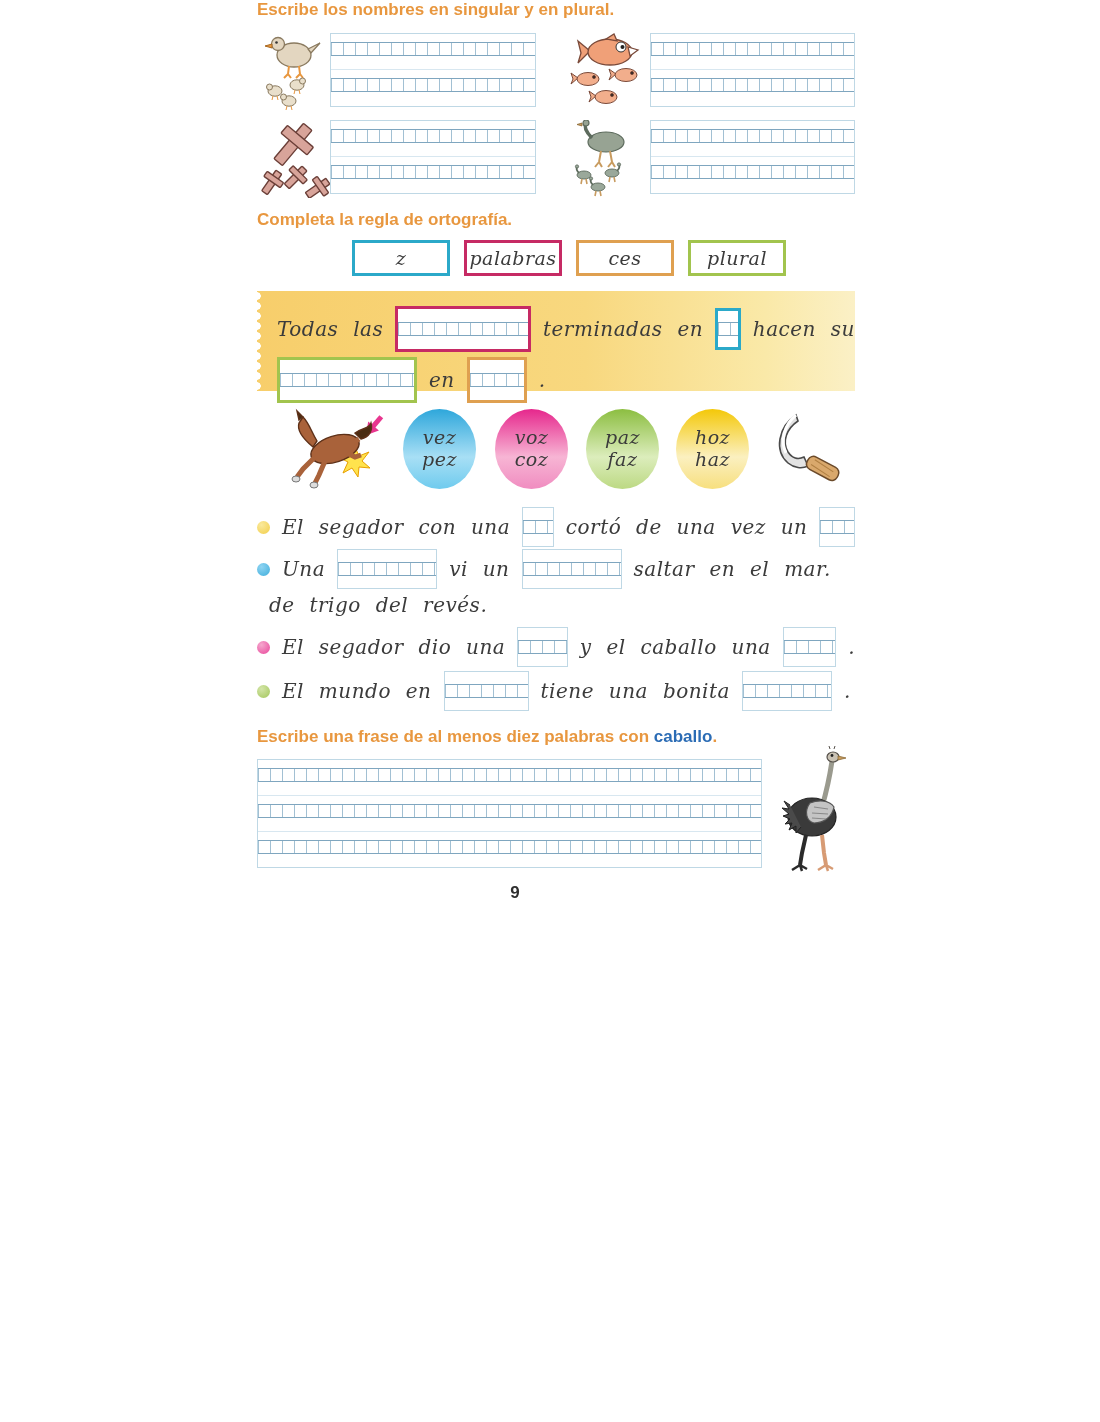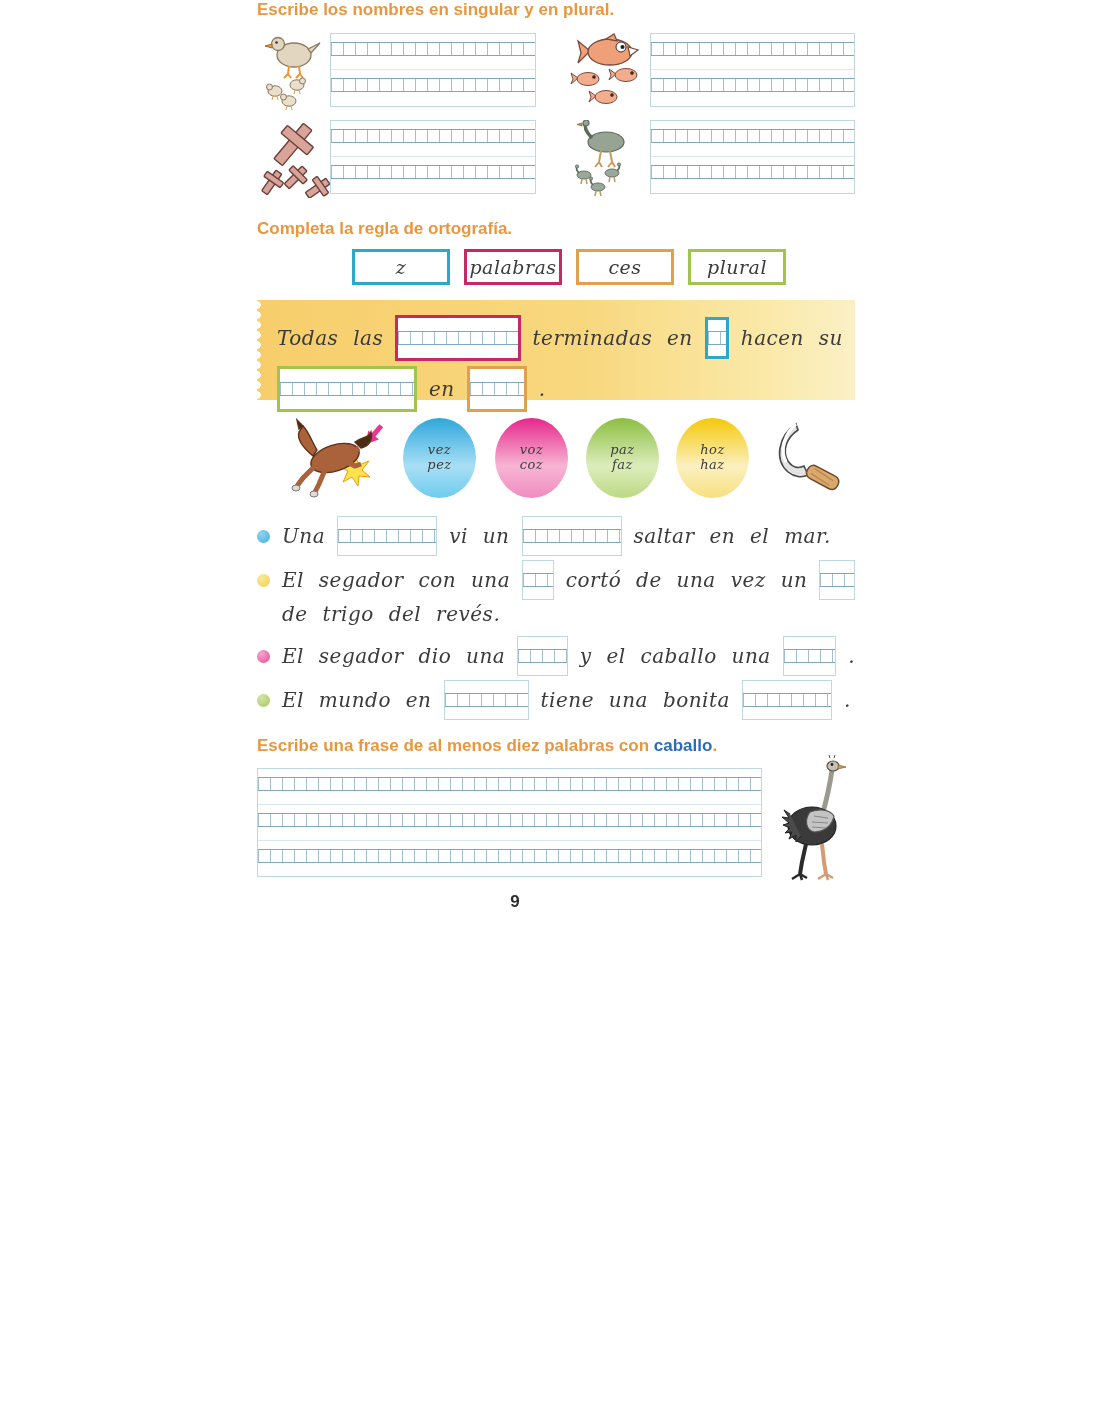--- a/index.html
+++ b/index.html
@@ -31,56 +31,56 @@
 
   
   .cards{display:flex;gap:14px;margin-top:10px;margin-left:95px;}
   .card{width:92px;height:30px;border:3px solid #999;background:#fff;
         display:flex;align-items:center;justify-content:center;}
   .card .cursive{font-size:19px;}
 
   
   .rule-box{position:relative;margin-top:15px;width:598px;height:100px;box-sizing:border-box;
             background:linear-gradient(90deg,#F7CE6B 0%,#F8D87F 55%,#FAE9A8 85%,#FBF0C6 100%);
-            padding:15px 12px 0 20px;}
+            padding:15px 0 0 20px;}
   .rule-box::before{content:"";position:absolute;left:0;top:0;bottom:0;width:7px;
             background-image:radial-gradient(circle at 0 5px,#ffffff 3.5px,transparent 4px);
             background-size:7px 10px;background-repeat:repeat-y;}
   .rule-line{display:flex;align-items:center;gap:12px;}
   .rule-blank{position:relative;background:#fff;box-sizing:border-box;}
   .rb-pink{border:3px solid #C62A64;width:178px;height:46px;}
   .rb-cyan{border:3px solid #2BA9C9;width:32px;height:42px;}
   .rb-green{border:3px solid #A2C44E;width:140px;height:46px;}
   .rb-orange{border:3px solid #DFA050;width:60px;height:46px;}
   .rule-blank .tick{top:13px;}
   .rb-cyan .tick{top:11px;}
 
   
   .circles-row{display:flex;align-items:center;margin-top:12px;margin-left:28px;}
   .circle{width:73px;height:80px;border-radius:50%;display:flex;flex-direction:column;
           align-items:center;justify-content:center;line-height:1.15;}
-  .circle .cursive{font-size:13px;word-spacing:0;}
+  .circle .cursive{font-size:19px;word-spacing:0;}
   .c-blue{background:linear-gradient(180deg,#2EA7DB 0%,#A8DFF5 60%,#6FCBEE 100%);}
   .c-pink{background:linear-gradient(180deg,#E6278C 0%,#F7B5D4 60%,#F08CC0 100%);}
   .c-green{background:linear-gradient(180deg,#8CBE41 0%,#DCEDBC 60%,#BCD983 100%);text-align:center;}
   .c-yellow{background:linear-gradient(180deg,#F4C808 0%,#FBF0C0 60%,#F7DF7E 100%);}
 
   
   .sentences{margin-top:12px;}
   .sent{display:flex;align-items:center;gap:12px;margin-bottom:4px;}
   .bullet{width:13px;height:13px;border-radius:50%;flex:0 0 13px;}
   .b-blue{background:radial-gradient(circle at 35% 30%,#8FD4F2,#3FAEDC);}
   .b-yellow{background:radial-gradient(circle at 35% 30%,#FAE99C,#F2CE49);}
   .b-pink{background:radial-gradient(circle at 35% 30%,#F5A8CE,#E9459A);}
   .b-green{background:radial-gradient(circle at 35% 30%,#D3E5A8,#A3C65A);}
   .blank{position:relative;display:inline-block;height:40px;background:#fff;
          border:1px solid #BFD8E5;box-sizing:border-box;}
   .blank .tick{top:12px;}
   .w100{width:100px;} .w90{width:90px;} .w85{width:85px;} .w80{width:80px;}
-  .cont-line{margin-left:25px;margin-bottom:10px;}
+  .cont-line{margin-left:12px;margin-bottom:10px;}
 
   
   .bottom-row{display:flex;margin-top:12px;align-items:flex-start;}
   .big-wbox{width:516px;}
   .ostrich-wrap{margin-left:8px;margin-top:-14px;}
 
   .page-num{margin-top:10px;text-align:center;font-weight:bold;font-size:17px;color:#2f2f2f;
             width:516px;}
 
   svg{display:block;}
@@ -244,21 +244,21 @@
       <div class="wbox ex1-box">
         <div class="wrow">
             <div class="tick"></div>
           </div>
         <div class="wrow">
             <div class="tick"></div>
           </div>
       </div>
     </div>
 
-    <h2 class="section-title" style="margin-top:21px">Completa la regla de ortografía.</h2>
+    <h2 class="section-title" style="margin-top:12px">Completa la regla de ortografía.</h2>
 
     <div class="cards">
       <div class="card" style="border-color: rgb(43, 169, 201);">
         <span class="cursive">z</span>
       </div>
       <div class="card" style="border-color: rgb(198, 42, 100);">
         <span class="cursive">palabras</span>
       </div>
       <div class="card" style="border-color: rgb(223, 160, 80);">
         <span class="cursive">ces</span>
@@ -341,42 +341,42 @@
           <path d="M28 6 C16 16 12 32 18 44" fill="none" stroke="#fff" stroke-width="3"></path>
           <g transform="translate(52,58) rotate(28)">
             <rect x="-14" y="-7" width="34" height="14" rx="6" fill="#D9A86C" stroke="#6b4a2a" stroke-width="1.5"></rect>
             <path d="M-8 -4 L14 -2 M-9 2 L13 4" stroke="#b07f42" stroke-width="1" fill="none"></path>
           </g>
         </svg>
       </div>
     </div>
 
     <div class="sentences">
+      <div class="sent" style="margin-bottom:2px">
+        <span class="bullet b-yellow"></span>
+        <span class="cursive">El segador con una</span>
+        <span class="blank w80">
+            <span class="tick"></span>
+          </span>
+        <span class="cursive">cortó de una vez un</span>
+        <span class="blank w90">
+            <span class="tick"></span>
+          </span>
+      </div>
       <div class="sent">
         <span class="bullet b-blue"></span>
         <span class="cursive">Una</span>
         <span class="blank w100">
             <span class="tick"></span>
           </span>
         <span class="cursive">vi un</span>
         <span class="blank w100">
             <span class="tick"></span>
           </span>
         <span class="cursive">saltar en el mar.</span>
-      </div>
-      <div class="sent" style="margin-bottom:2px">
-        <span class="bullet b-yellow"></span>
-        <span class="cursive">El segador con una</span>
-        <span class="blank w80">
-            <span class="tick"></span>
-          </span>
-        <span class="cursive">cortó de una vez un</span>
-        <span class="blank w90">
-            <span class="tick"></span>
-          </span>
       </div>
       <div class="cursive cont-line">de trigo del revés.</div>
       <div class="sent">
         <span class="bullet b-pink"></span>
         <span class="cursive">El segador dio una</span>
         <span class="blank w85">
             <span class="tick"></span>
           </span>
         <span class="cursive">y el caballo una</span>
         <span class="blank w90">

